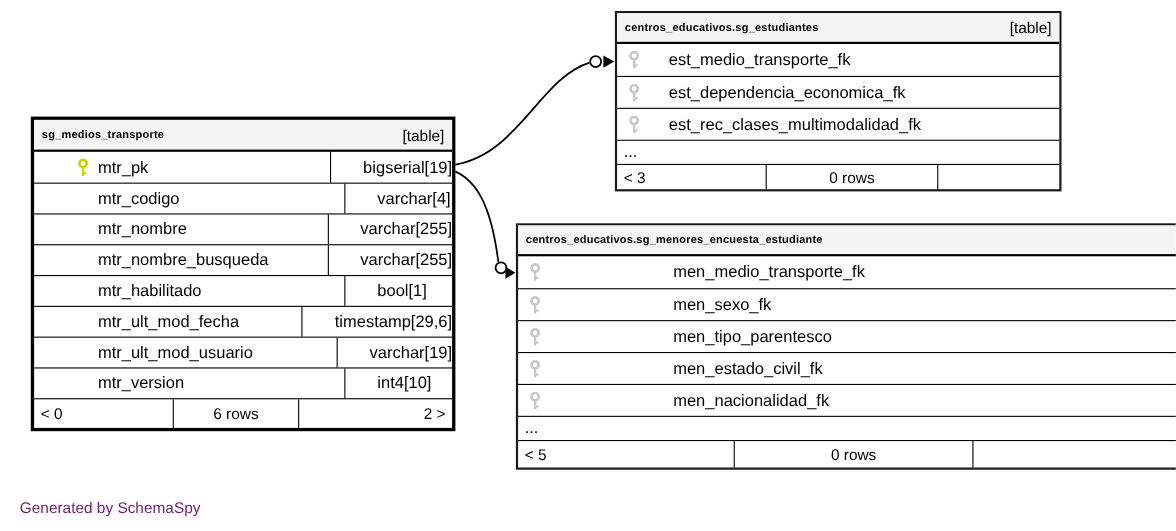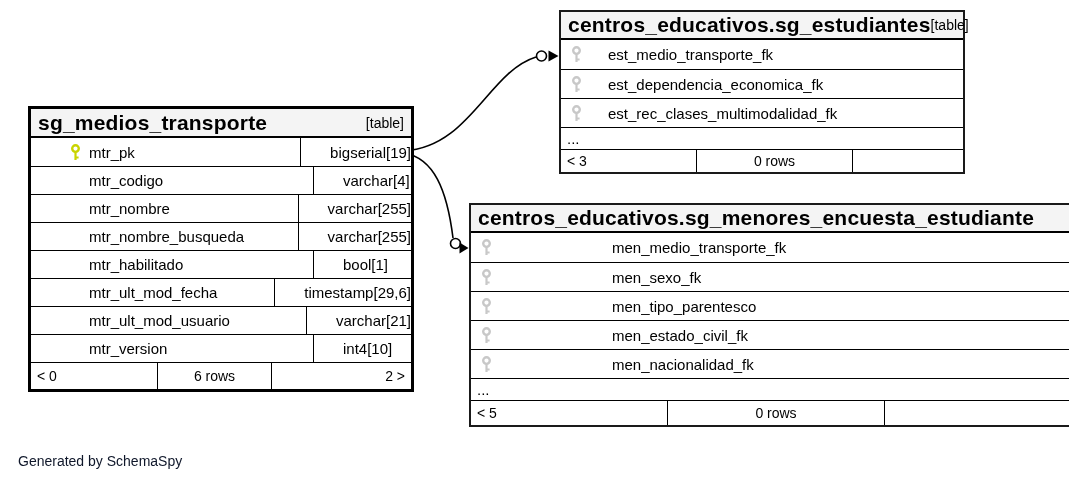--- a/index.html
+++ b/index.html
@@ -14,21 +14,21 @@
 
   .db-table { position: absolute; background: #fff; font-size: 15px; }
   .t-main { left: 28px; top: 106px; width: 386px; border: 3px solid #000; }
   .t-est  { left: 559px; top: 10px;  width: 406px; border: 2px solid #1a1a1a; }
   .t-men  { left: 469px; top: 203px; width: 692px; border: 2px solid #1a1a1a; }
 
   .thead { display: flex; justify-content: space-between; align-items: center;
            background: #f4f4f4; border-bottom: 2px solid #000; padding: 0 7px; }
   .t-main .thead { height: 29px; }
   .t-est .thead, .t-men .thead { height: 28px; }
-  .tname { font-weight: bold; font-size: 21px; letter-spacing: 0.2px; }
+  .tname { font-weight: bold; font-size: 10px; letter-spacing: 0.2px; }
   .tbadge { font-size: 14px; font-weight: normal; }
 
   .row { display: flex; align-items: center; border-top: 1px solid #000; }
   .thead + .row { border-top: none; }
   .t-main .row { height: 28px; padding-left: 32px; }
   .t-est .row, .t-men .row { height: 29px; }
 
   .name-cell { display: flex; align-items: center; height: 100%; }
   .t-main .name-cell { width: 251px; border-right: 1px solid #000; padding-left: 7px; }
   .t-est .name-cell, .t-men .name-cell { width: 100%; padding-left: 10px; }
@@ -50,21 +50,21 @@
   .t-est .tfoot { height: 23px; }
   .t-men .tfoot { height: 25px; }
   .tfoot .fc { display: flex; align-items: center; height: 100%; }
   .fc1 { padding-left: 6px; justify-content: flex-start; }
   .fc2 { justify-content: center; border-left: 1px solid #000; border-right: 1px solid #000; }
   .fc3 { flex: 1; justify-content: flex-end; padding-right: 6px; }
   .t-main .fc1 { width: 126px; } .t-main .fc2 { width: 115px; }
   .t-est .fc1 { width: 135px; }  .t-est .fc2 { width: 157px; }
   .t-men .fc1 { width: 196px; }  .t-men .fc2 { width: 218px; }
 
-  .footer-note { position: absolute; left: 18px; top: 453px; font-size: 14px; color: #0f172a; }
+  .footer-note { position: absolute; left: 18px; top: 453px; font-size: 14px; color: #701a75; }
 </style>
 </head>
 <body>
 
 <div class="canvas">
 
   <svg class="connectors" width="1069" height="483" viewBox="0 0 1069 483">
     <path class="rel-line" d="M404,151 C470,147 488,72 536,57"></path>
     <circle class="rel-circle" cx="541.5" cy="56" r="5"></circle>
     <polygon class="rel-arrow" points="548.5,50.5 548.5,61.5 558.5,56"></polygon>
@@ -132,21 +132,21 @@
         <span>mtr_ult_mod_fecha</span>
       </div>
       <div class="type-cell">timestamp[29,6]</div>
     </div>
 
     <div class="row">
       <div class="name-cell">
         <span class="keyicon spacer"></span>
         <span>mtr_ult_mod_usuario</span>
       </div>
-      <div class="type-cell">varchar[21]</div>
+      <div class="type-cell">varchar[19]</div>
     </div>
 
     <div class="row">
       <div class="name-cell">
         <span class="keyicon spacer"></span>
         <span>mtr_version</span>
       </div>
       <div class="type-cell">int4[10]</div>
     </div>
 

